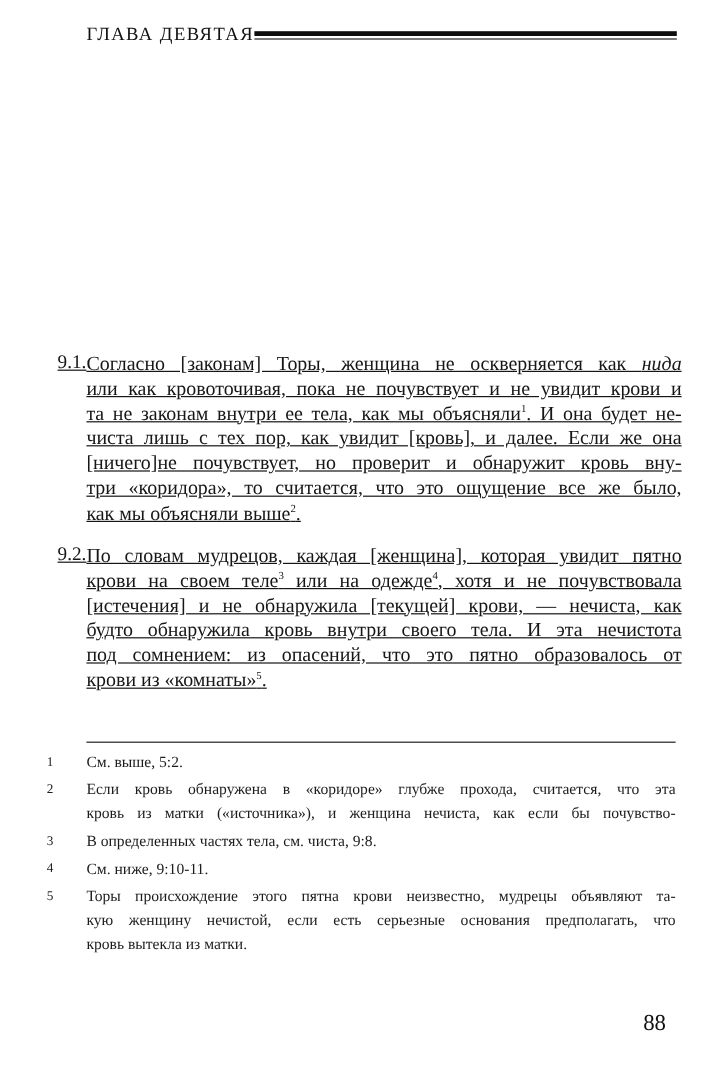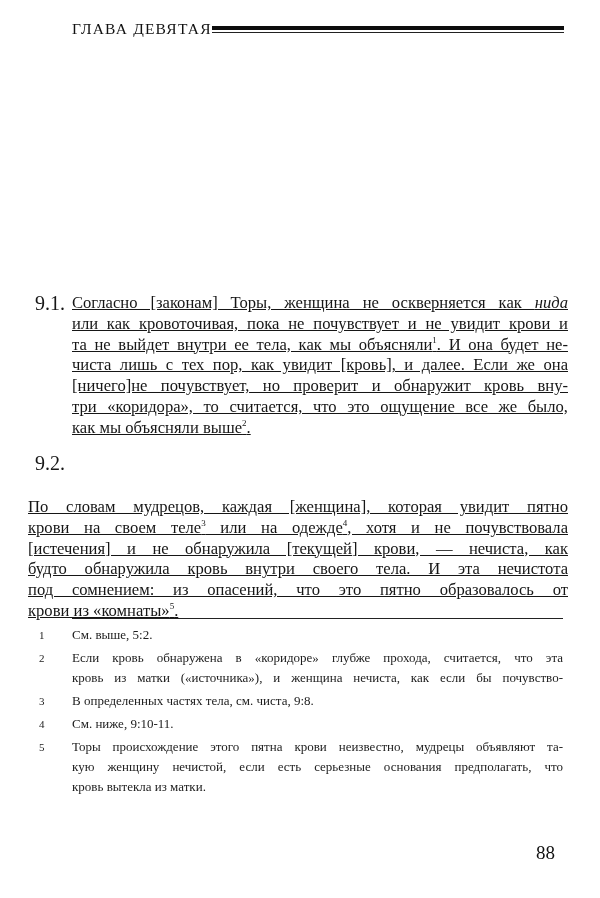--- a/index.html
+++ b/index.html
@@ -53,22 +53,23 @@
       width: 540px;
       display: flex;
       font-family: "Liberation Serif", "DejaVu Serif", serif;
       font-size: 16.6px;
       line-height: 20.8px;
       color: #161616;
     }
     .section .num {
       width: 44px;
       flex: 0 0 44px;
-      text-align: center;
-      font-size: 20px;
+      text-align: right;
+      font-size: 16px;
+      text-decoration: underline;
     }
     .section .body {
       flex: 1;
       text-align: justify;
     }
     .section .body .line {
       display: block;
       text-align: justify;
       text-align-last: justify;
       white-space: nowrap;
@@ -155,29 +156,29 @@
     <div class="thick"></div>
     <div class="thin"></div>
   </div>
 </div>
 
 <div class="section" style="top:293px;">
   <span class="num">9.1.</span>
   <div class="body">
     <span class="line"><span>Согласно [законам] Торы, женщина не оскверняется как </span><em>нида</em></span>
     <span class="line">или как кровоточивая, пока не почувствует и не увидит крови и</span>
-    <span class="line"><span>та не выйдет внутри ее тела, как мы объясняли</span><sup>1</sup><span>. И она будет не-</span></span>
+    <span class="line"><span>та не законам внутри ее тела, как мы объясняли</span><sup>1</sup><span>. И она будет не-</span></span>
     <span class="line">чиста лишь с тех пор, как увидит [кровь], и далее. Если же она</span>
     <span class="line">[ничего]не почувствует, но проверит и обнаружит кровь вну-</span>
     <span class="line">три «коридора», то считается, что это ощущение все же было,</span>
     <span class="line last"><span>как мы объясняли выше</span><sup>2</sup><span>.</span></span>
   </div>
 </div>
 
-<div class="section" style="top:453px;flex-direction:column;">
+<div class="section" style="top:453px;">
   <span class="num">9.2.</span>
   <div class="body">
     <span class="line">По словам мудрецов, каждая [женщина], которая увидит пятно</span>
     <span class="line"><span>крови на своем теле</span><sup>3</sup><span> или на одежде</span><sup>4</sup><span>, хотя и не почувствовала</span></span>
     <span class="line">[истечения] и не обнаружила [текущей] крови, — нечиста, как</span>
     <span class="line">будто обнаружила кровь внутри своего тела. И эта нечистота</span>
     <span class="line">под сомнением: из опасений, что это пятно образовалось от</span>
     <span class="line last"><span>крови из «комнаты»</span><sup>5</sup><span>.</span></span>
   </div>
 </div>

